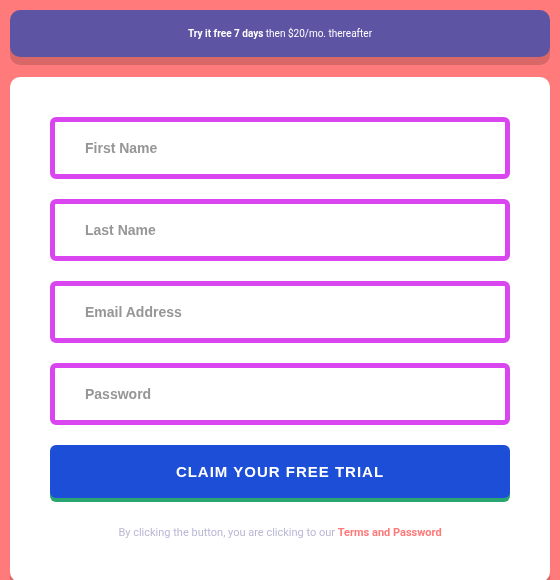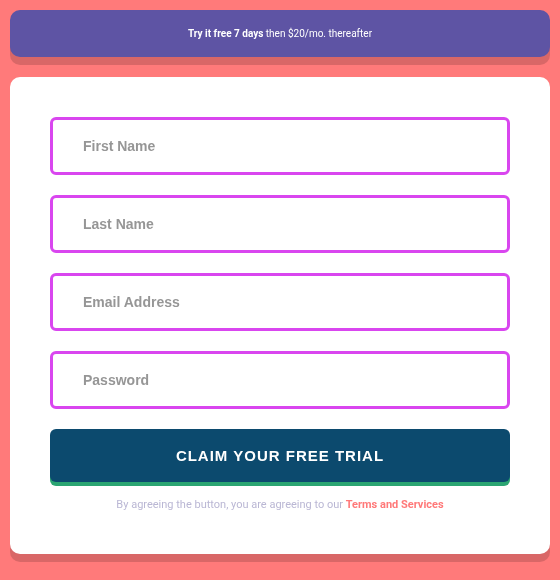--- a/index.html
+++ b/index.html
@@ -32,45 +32,45 @@
     }
     .card {
       background: white;
       border-radius: 10px;
       padding: 40px;
       box-shadow: 0 8px 0 rgba(0,0,0,0.15);
     }
     .form-input {
       width: 100%;
       padding: 18px 30px;
-      border: 3px solid #d946ef;
+      border: 5px solid #d946ef;
       border-radius: 6px;
       font-size: 14px;
       font-weight: 600;
       color: #3d3b48;
       margin-bottom: 20px;
       outline: none;
     }
     .form-input::placeholder {
       color: #969696;
       font-weight: 600;
     }
     .submit-btn {
       width: 100%;
       padding: 18px;
-      background: #0c4a6e;
+      background: #1d4ed8;
       color: white;
       border: none;
       border-radius: 6px;
       font-size: 15px;
       font-weight: 600;
       letter-spacing: 1px;
       cursor: pointer;
       box-shadow: 0 4px 0 #2ba572;
-      margin-bottom: 14px;
+      margin-bottom: 26px;
     }
     .terms-text {
       text-align: center;
       font-size: 11px;
       color: #bab7d4;
       line-height: 1.6;
     }
     .terms-link {
       color: #ff7979;
       font-weight: 700;
@@ -85,16 +85,16 @@
 </div>
 
 <div class="card">
   <form>
     <input type="text" class="form-input" placeholder="First Name" style="">
     <input type="text" class="form-input" placeholder="Last Name" style="">
     <input type="email" class="form-input" placeholder="Email Address" style="">
     <input type="password" class="form-input" placeholder="Password" style="">
     <button type="button" class="submit-btn">CLAIM YOUR FREE TRIAL</button>
     <p class="terms-text">
-      <span>By agreeing the button, you are agreeing to our </span><a href="#" class="terms-link">Terms and Services</a>
+      <span>By clicking the button, you are clicking to our </span><a href="#" class="terms-link">Terms and Password</a>
     </p>
   </form>
 </div>
 
 </body></html>

